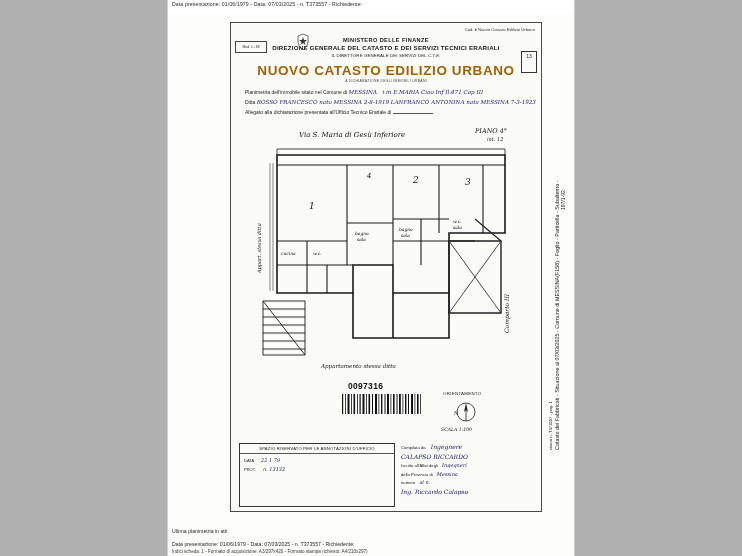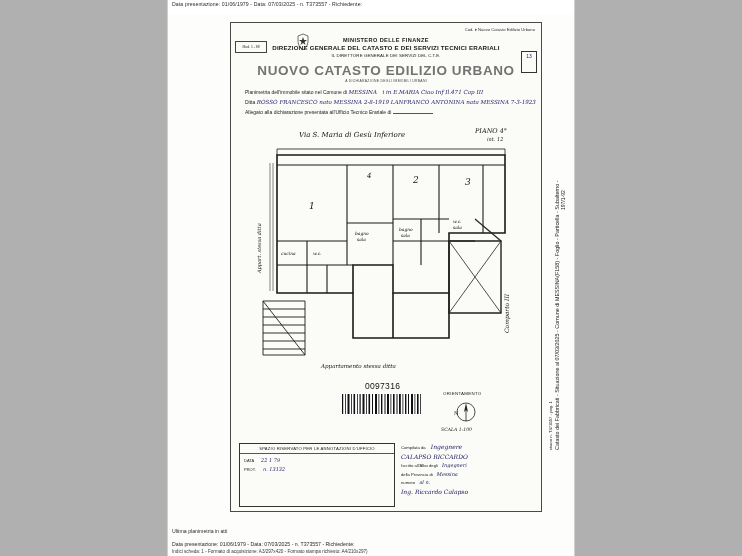--- a/index.html
+++ b/index.html
@@ -115,21 +115,21 @@
   .ministry .l2 { font-size: 6.2px; letter-spacing: .2px; display:block; margin-top:1px;}
   .ministry .l3 { font-size: 4.4px; font-weight: normal; letter-spacing:.1px; display:block; margin-top:2px;}
   .big-title {
     position: absolute;
     left: 0; right: 0;
     top: 40px;
     text-align: center;
     font-size: 13.5px;
     font-weight: bold;
     letter-spacing: .6px;
-    color: #737373;
+    color: #a16207;
   }
   .crest {
     position: absolute;
     left: 64px;
     top: 10px;
     width: 16px;
     height: 18px;
   }
   .crest svg { display:block; }
   .stamp-top-right {
@@ -188,24 +188,24 @@
     left: 12px;
     top: 100px;
     width: 286px;
     height: 310px;
   }
   .plan svg { display: block; }
 
   
   .barcode-num {
     position: absolute;
-    left: 134px;
+    left: 117px;
     top: 358px;
     font-size: 8.5px;
-    font-weight: normal;
+    font-weight: bold;
     color: #111;
     letter-spacing: .3px;
   }
   .barcode {
     position: absolute;
     left: 110px;
     top: 370px;
     width: 80px;
     height: 22px;
   }

